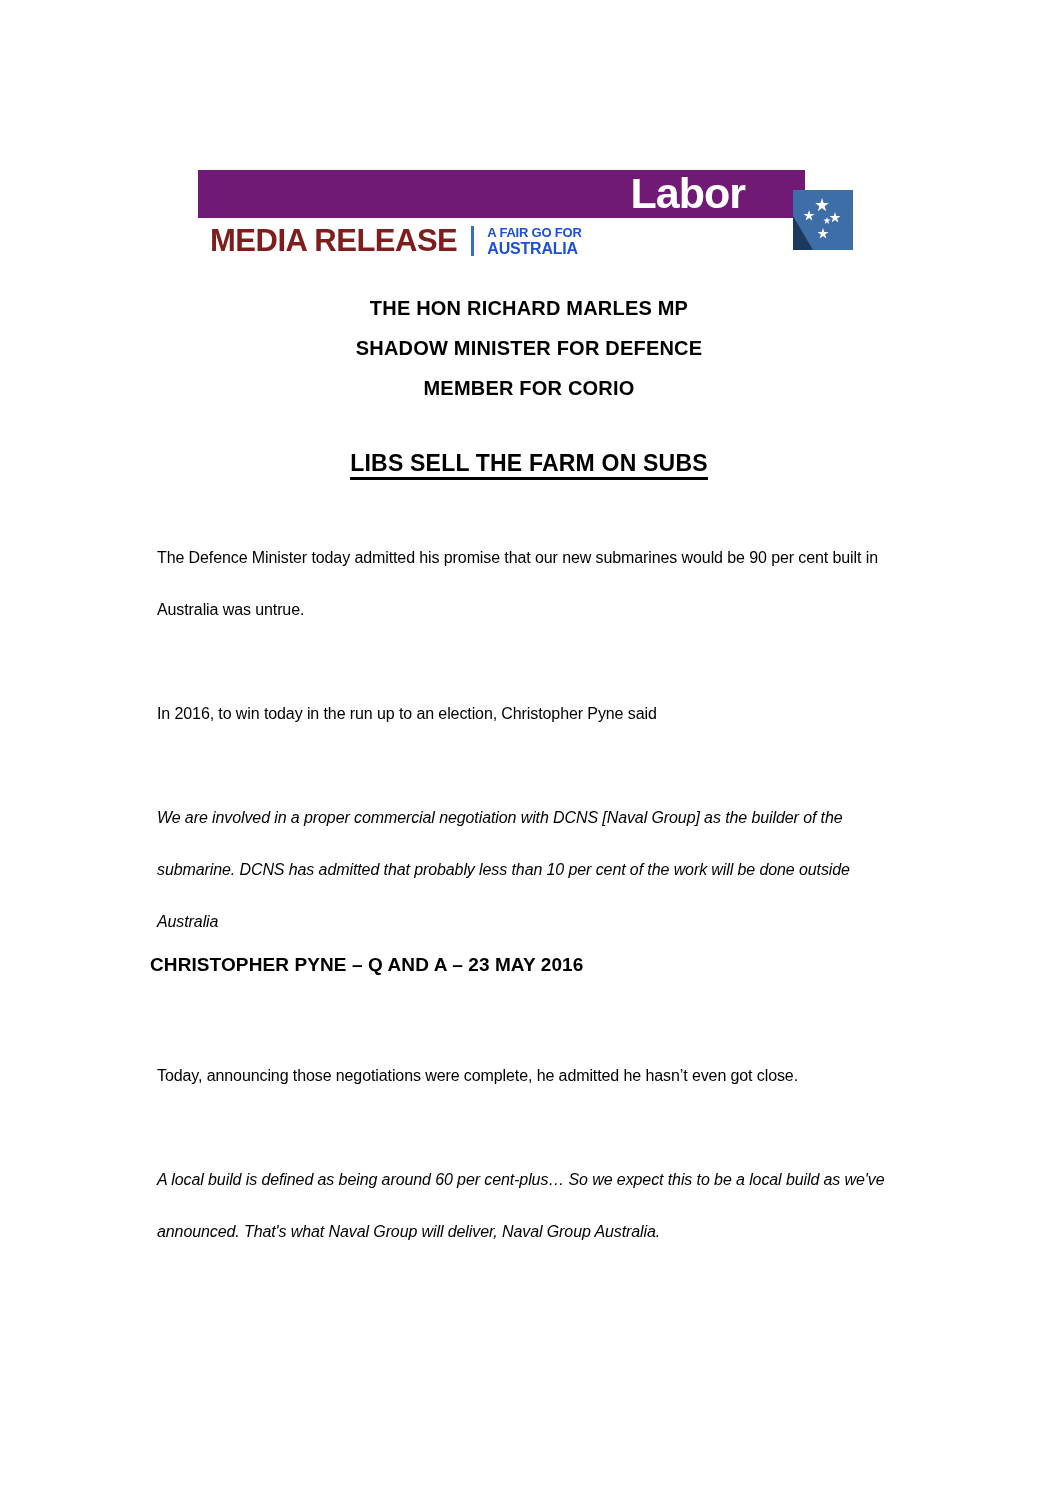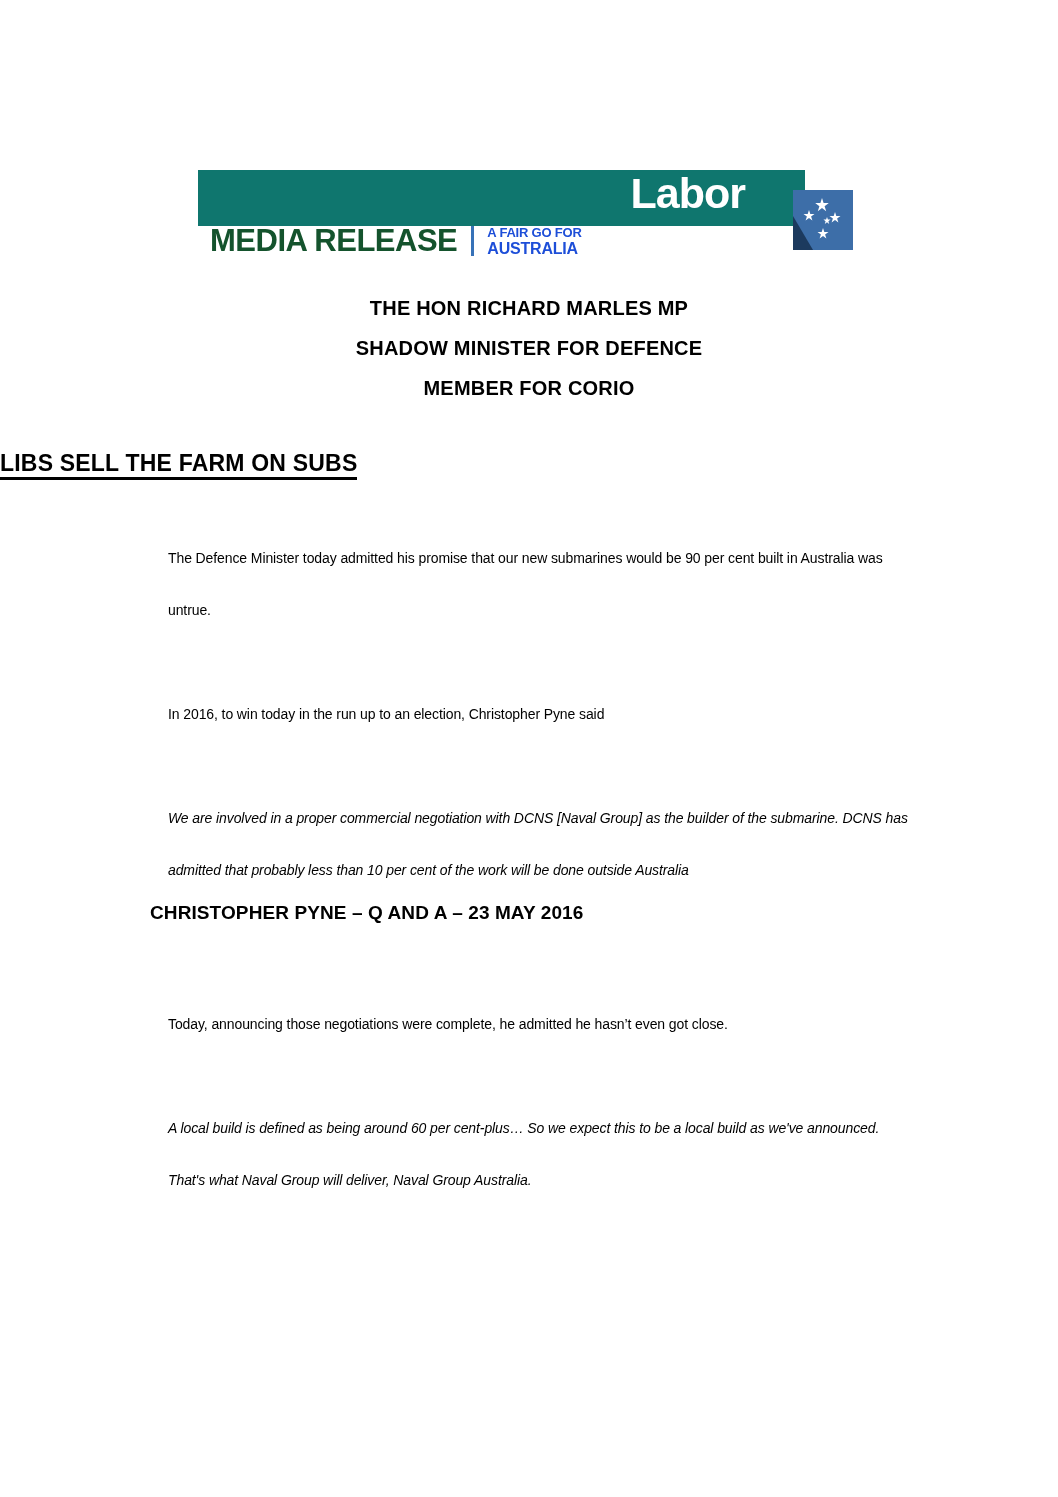--- a/index.html
+++ b/index.html
@@ -26,22 +26,22 @@
     left: 198px;
     top: 170px;
     width: 660px;
     height: 90px;
   }
   .red-banner {
     position: absolute;
     left: 0;
     top: 0;
     width: 607px;
-    height: 56px;
-    background: #0f766e;
+    height: 48px;
+    background: #701a75;
   }
   .labor-word {
     position: absolute;
     right: 60px;
     top: -1px;
     font-size: 43px;
     line-height: 48px;
     font-weight: bold;
     color: #ffffff;
     letter-spacing: -1px;
@@ -58,21 +58,21 @@
     position: absolute;
     left: 12px;
     top: 52px;
     height: 38px;
     display: flex;
     align-items: center;
   }
   .media-release-text {
     font-size: 31px;
     font-weight: bold;
-    color: #14532d;
+    color: #7f1d1d;
     letter-spacing: -0.5px;
     font-family: "Liberation Sans", sans-serif;
     line-height: 34px;
   }
   .divider-bar {
     width: 3px;
     height: 30px;
     background: #3772b8;
     margin: 0 13px 0 14px;
   }
@@ -98,40 +98,41 @@
     font-size: 20px;
     font-weight: bold;
     line-height: 40px;
     letter-spacing: 0.2px;
   }
   .doc-title {
     position: absolute;
     left: 0;
     top: 450px;
     width: 1058px;
+    text-align: center;
     font-size: 23px;
     font-weight: bold;
     letter-spacing: 0.2px;
   }
   .doc-title span {
     border-bottom: 3px solid #000;
     padding-bottom: 1px;
   }
 
   
   .body-wrap {
     position: absolute;
     left: 150px;
     top: 532px;
     width: 760px;
   }
   .para {
-    font-size: 14px;
+    font-size: 16px;
     line-height: 52px;
-    margin: 0 0 52px 18px;
+    margin: 0 0 52px 7px;
     letter-spacing: -0.1px;
   }
   .para.quote {
     font-style: italic;
     margin-bottom: 0;
   }
   .attrib {
     font-size: 19px;
     font-weight: bold;
     line-height: 34px;

